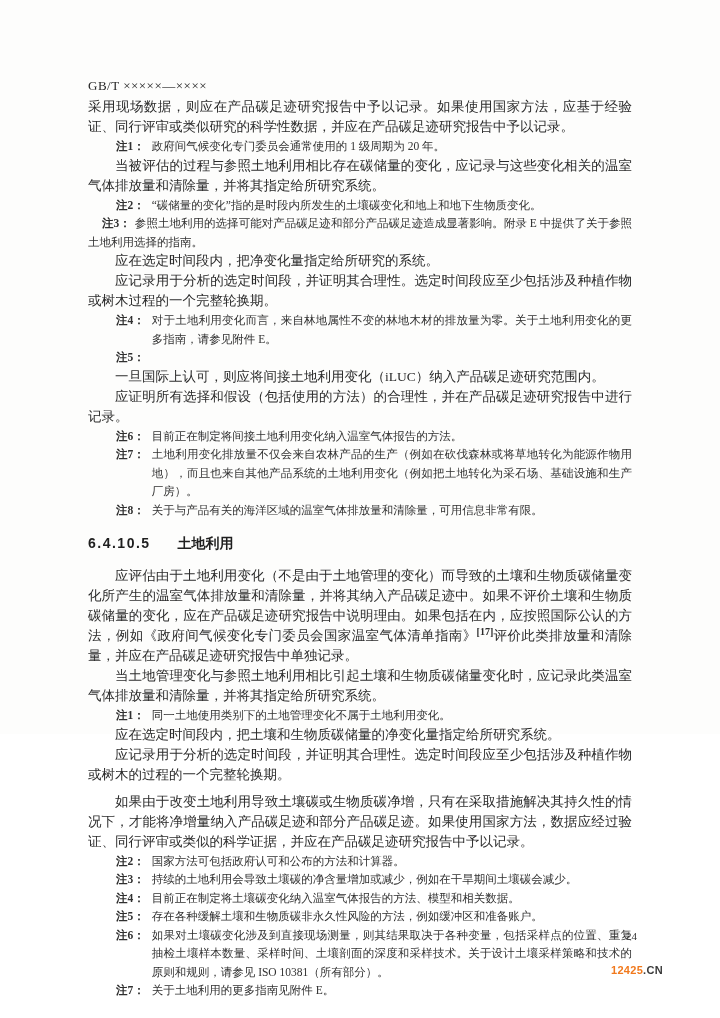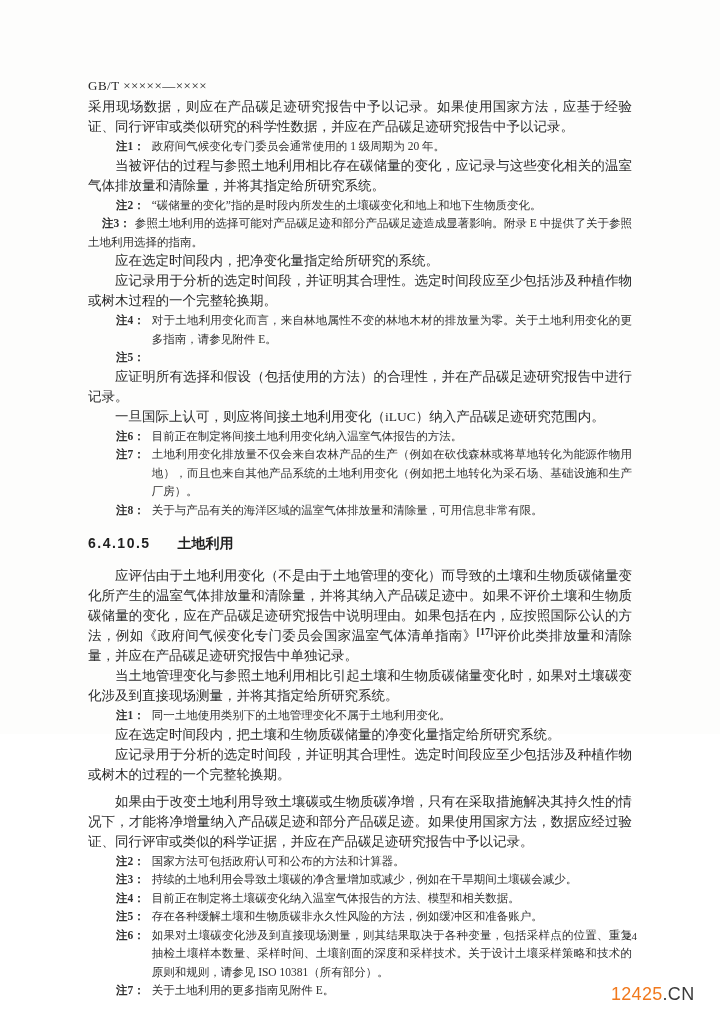--- a/index.html
+++ b/index.html
@@ -68,24 +68,24 @@
   }
   .page-number {
     position:absolute;
     top:930px; left:626px;
     font-size:11px;
     color:#333333;
     font-family:"Liberation Serif", serif;
   }
   .site-logo {
     position:absolute;
-    top:984px; left:611px;
+    top:964px; left:611px;
     font-family:"Liberation Sans", sans-serif;
-    font-weight:400;
-    font-size:18px;
+    font-weight:700;
+    font-size:11px;
     letter-spacing:0.3px;
     white-space:nowrap;
   }
 </style>
 </head>
 <body>
 
 <div class="page">
   <div class="doc-header">GB/T ×××××—××××</div>
 
@@ -103,37 +103,37 @@
       <p class="note no-hang"><span class="note-label">注3：</span><span class="note-text">参照土地利用的选择可能对产品碳足迹和部分产品碳足迹造成显著影响。附录 E 中提供了关于参照土地利用选择的指南。</span></p>
       <p class="para"><span>应在选定时间段内，把净变化量指定给所研究的系统。</span></p>
       <p class="para"><span>应记录用于分析的选定时间段，并证明其合理性。选定时间段应至少包括涉及种植作物或树木过程的一个完整轮换期。</span></p>
       <p class="note">
         <span class="note-label">注4：</span>
         <span class="note-text">对于土地利用变化而言，来自林地属性不变的林地木材的排放量为零。关于土地利用变化的更多指南，请参见附件 E。</span>
       </p>
       <p class="note">
         <span class="note-label">注5：</span>
       </p>
+      <p class="para"><span>一旦国际上认可，则应将间接土地利用变化（iLUC）纳入产品碳足迹研究范围内。</span></p>
       <p class="para"><span>应证明所有选择和假设（包括使用的方法）的合理性，并在产品碳足迹研究报告中进行记录。</span></p>
-      <p class="para"><span>一旦国际上认可，则应将间接土地利用变化（iLUC）纳入产品碳足迹研究范围内。</span></p>
       <p class="note">
         <span class="note-label">注6：</span>
         <span class="note-text">目前正在制定将间接土地利用变化纳入温室气体报告的方法。</span>
       </p>
       <p class="note">
         <span class="note-label">注7：</span>
         <span class="note-text">土地利用变化排放量不仅会来自农林产品的生产（例如在砍伐森林或将草地转化为能源作物用地），而且也来自其他产品系统的土地利用变化（例如把土地转化为采石场、基础设施和生产厂房）。</span>
       </p>
       <p class="note">
         <span class="note-label">注8：</span>
         <span class="note-text">关于与产品有关的海洋区域的温室气体排放量和清除量，可用信息非常有限。</span>
       </p>
       <h3 class="heading"><span class="heading-number">6.4.10.5</span><span class="heading-title">土地利用</span></h3>
       <p class="para"><span>应评估由于土地利用变化（不是由于土地管理的变化）而导致的土壤和生物质碳储量变化所产生的温室气体排放量和清除量，并将其纳入产品碳足迹中。如果不评价土壤和生物质碳储量的变化，应在产品碳足迹研究报告中说明理由。如果包括在内，应按照国际公认的方法，例如《政府间气候变化专门委员会国家温室气体清单指南》</span><sup class="ref-sup">[17]</sup><span>评价此类排放量和清除量，并应在产品碳足迹研究报告中单独记录。</span></p>
-      <p class="para"><span>当土地管理变化与参照土地利用相比引起土壤和生物质碳储量变化时，如果对土壤碳变化涉及到直接现场测量，并将其指定给所研究系统。</span></p>
+      <p class="para"><span>当土地管理变化与参照土地利用相比引起土壤和生物质碳储量变化时，应记录此类温室气体排放量和清除量，并将其指定给所研究系统。</span></p>
       <p class="note">
         <span class="note-label">注1：</span>
         <span class="note-text">同一土地使用类别下的土地管理变化不属于土地利用变化。</span>
       </p>
       <p class="para"><span>应在选定时间段内，把土壤和生物质碳储量的净变化量指定给所研究系统。</span></p>
       <p class="para"><span>应记录用于分析的选定时间段，并证明其合理性。选定时间段应至少包括涉及种植作物或树木的过程的一个完整轮换期。</span></p>
       <p class="para space-before"><span>如果由于改变土地利用导致土壤碳或生物质碳净增，只有在采取措施解决其持久性的情况下，才能将净增量纳入产品碳足迹和部分产品碳足迹。如果使用国家方法，数据应经过验证、同行评审或类似的科学证据，并应在产品碳足迹研究报告中予以记录。</span></p>
       <p class="note">
         <span class="note-label">注2：</span>
         <span class="note-text">国家方法可包括政府认可和公布的方法和计算器。</span>

